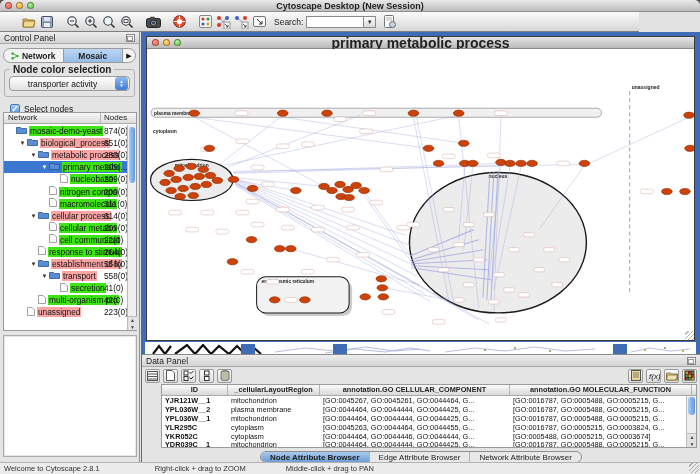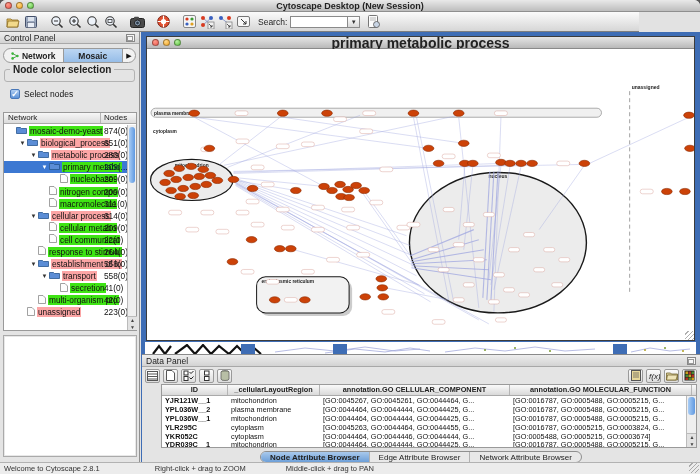--- a/index.html
+++ b/index.html
@@ -15,21 +15,21 @@
   .titlebar .title { flex:1; text-align:center; font-size:9px; font-weight:bold; color:#222; }
   .lights { display:flex; gap:4px; margin-left:5px; position:absolute; }
   .light { width:7px; height:7px; border-radius:50%; border:0.5px solid rgba(0,0,0,.35); }
   .light.r { background:radial-gradient(circle at 35% 30%, #ff9a8a,#ec5b50); }
   .light.y { background:radial-gradient(circle at 35% 30%, #ffd98a,#f5a623); }
   .light.g { background:radial-gradient(circle at 35% 30%, #b6f2a1,#5fc43e); }
 
   
   .toolbar { position:absolute; left:0; top:12px; width:639px; height:20px;
     background:linear-gradient(#fbfbfb,#d6d6d6); border-bottom:1px solid #7e7e7e;
-    display:flex; align-items:center; padding-left:4px; }
+    display:flex; align-items:center; padding-left:20px; }
   .tbtn { width:18px; height:17px; display:flex; align-items:center; justify-content:center; }
   .tbtn svg { display:block; }
   .tsep { width:8px; }
   .search-label { font-size:8.5px; color:#222; margin:0 3px 0 6px; }
   .search-combo { display:flex; align-items:center; }
   .search-input { width:58px; height:12px; border:1px solid #8a8a8a; background:#fff; font-size:8px; padding:0 2px; }
   .search-drop { width:12px; height:12px; border:1px solid #8a8a8a; border-left:none;
     background:linear-gradient(#fff,#d8d8d8); font-size:6px; color:#333; display:flex; align-items:center; justify-content:center; }
 
   
@@ -282,20 +282,27 @@
         <span>Network</span>
       </div>
       <div class="tabseg sel">
         <span>Mosaic</span>
       </div>
       <div class="tab-arrow">▶</div>
     </div>
 
     <div class="groupbox">
       <div class="legend">Node color selection</div>
+      <div class="combo">
+        <span class="combo-val">transporter activity</span>
+        <span class="stepper">
+            <span>▲</span>
+            <span>▼</span>
+          </span>
+      </div>
     </div>
 
     <div class="checkrow">
       <div class="checkbox">✓</div>
       <span class="checklabel">Select nodes</span>
     </div>
 
     <div class="treebox">
       <div class="tree-header">
         <div class="c1">Network</div>

